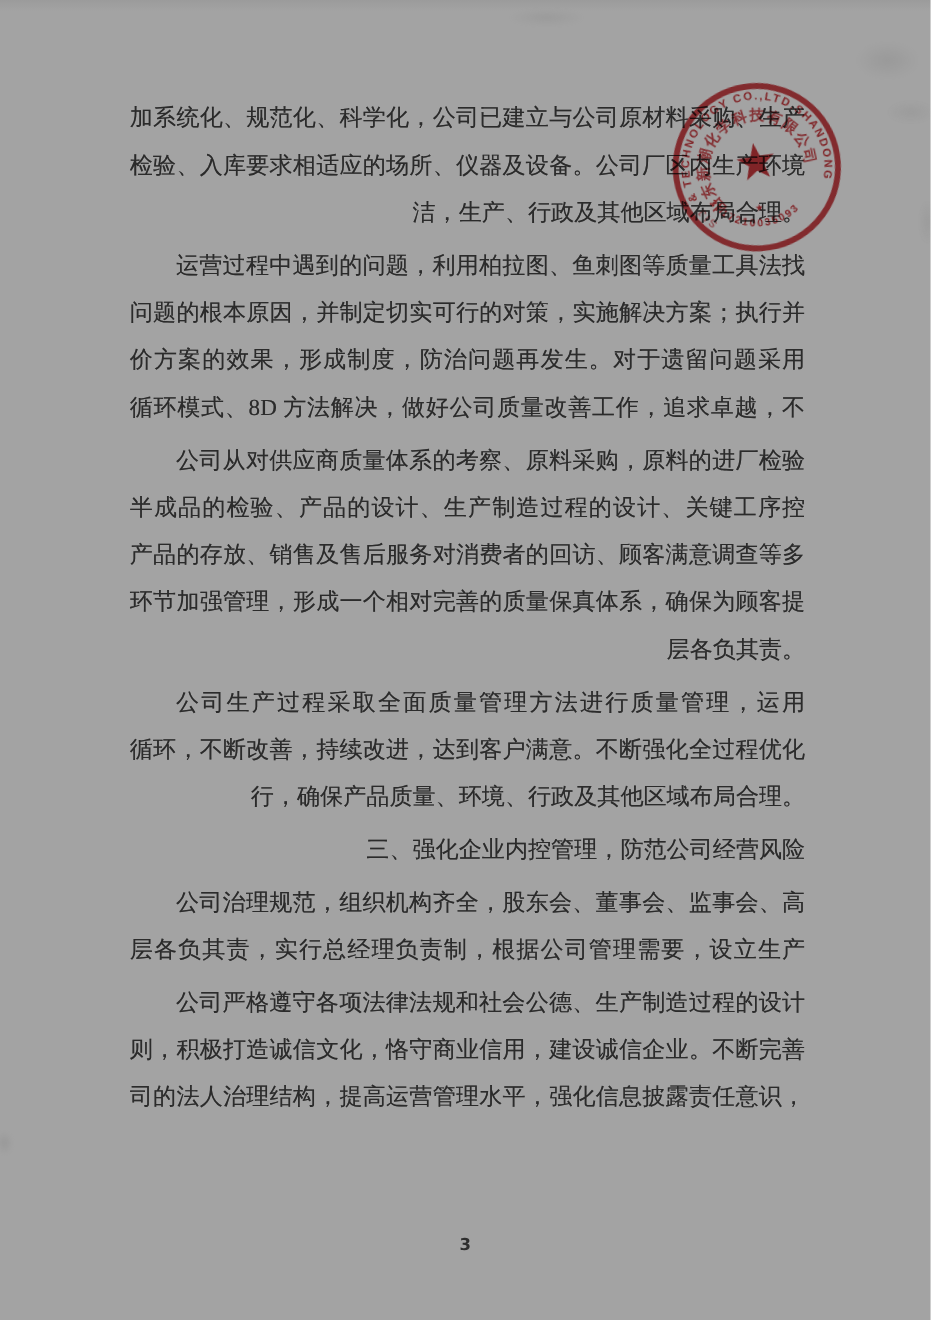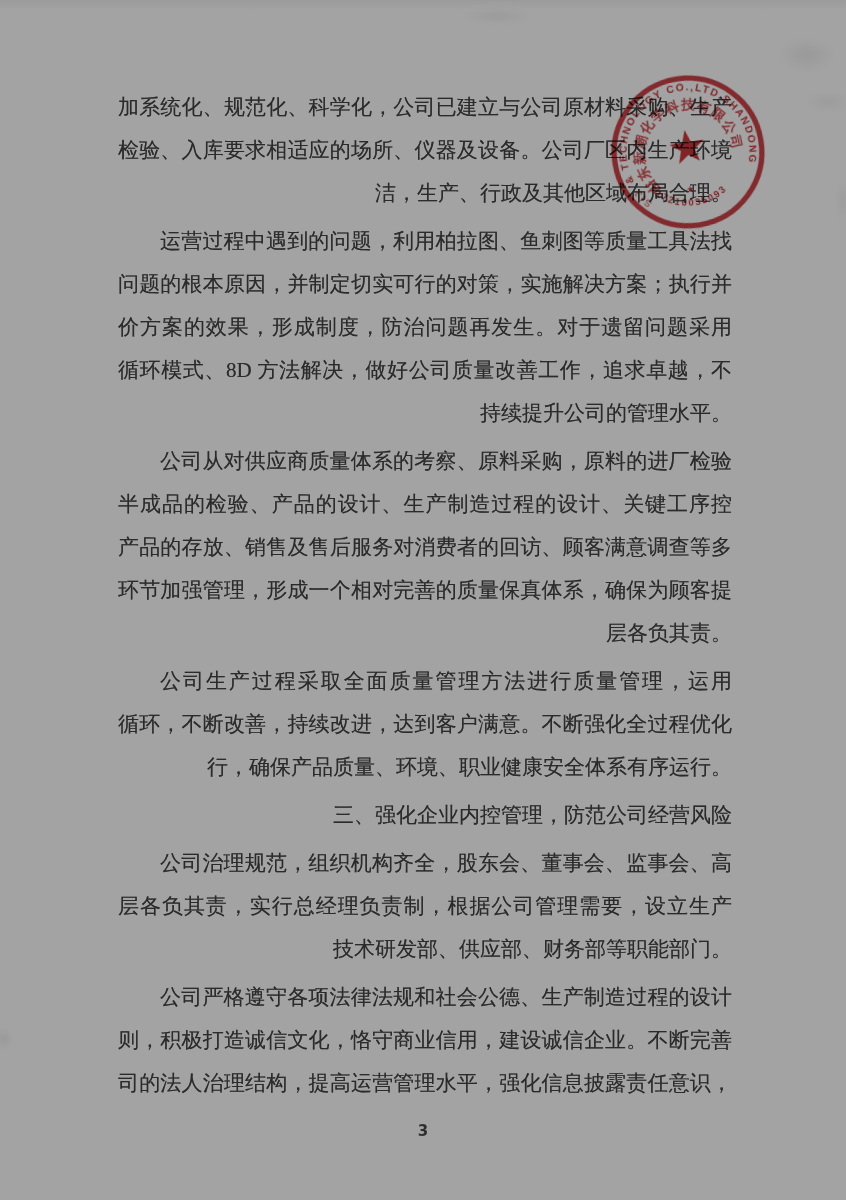--- a/index.html
+++ b/index.html
@@ -98,41 +98,39 @@
       <div class="para">
         <div class="line fill">加系统化、规范化、科学化，公司已建立与公司原材料采购、生产</div>
         <div class="line fill">检验、入库要求相适应的场所、仪器及设备。公司厂区内生产环境整</div>
         <div class="line">洁，生产、行政及其他区域布局合理。</div>
       </div>
       <div class="para">
         <div class="line indent fill">运营过程中遇到的问题，利用柏拉图、鱼刺图等质量工具法找出</div>
         <div class="line fill">问题的根本原因，并制定切实可行的对策，实施解决方案；执行并评</div>
         <div class="line fill">价方案的效果，形成制度，防治问题再发生。对于遗留问题采用 PDCA</div>
         <div class="line fill">循环模式、8D 方法解决，做好公司质量改善工作，追求卓越，不断</div>
-        <div class="line">持续提升公司的管理水平。</div>
       </div>
       <div class="para">
         <div class="line indent fill">公司从对供应商质量体系的考察、原料采购，原料的进厂检验到</div>
         <div class="line fill">半成品的检验、产品的设计、生产制造过程的设计、关键工序控制、</div>
         <div class="line fill">产品的存放、销售及售后服务对消费者的回访、顾客满意调查等多个</div>
         <div class="line fill">环节加强管理，形成一个相对完善的质量保真体系，确保为顾客提供</div>
         <div class="line">层各负其责。</div>
       </div>
       <div class="para">
         <div class="line indent fill">公司生产过程采取全面质量管理方法进行质量管理，运用 PDCA</div>
         <div class="line fill">循环，不断改善，持续改进，达到客户满意。不断强化全过程优化运</div>
-        <div class="line">行，确保产品质量、环境、职业健康安全体系有序运行。</div>
+        <div class="line">行，确保产品质量、环境、行政及其他区域布局合理。</div>
       </div>
       <div class="para">
         <div class="line indent">三、强化企业内控管理，防范公司经营风险</div>
       </div>
       <div class="para">
         <div class="line indent fill">公司治理规范，组织机构齐全，股东会、董事会、监事会、高管</div>
         <div class="line fill">层各负其责，实行总经理负责制，根据公司管理需要，设立生产部、</div>
-        <div class="line">技术研发部、供应部、财务部等职能部门。</div>
       </div>
       <div class="para">
         <div class="line indent fill">公司严格遵守各项法律法规和社会公德、生产制造过程的设计</div>
         <div class="line fill">则，积极打造诚信文化，恪守商业信用，建设诚信企业。不断完善公</div>
         <div class="line fill">司的法人治理结构，提高运营管理水平，强化信息披露责任意识，建</div>
       </div>
     </div>
 
   <div class="seal">
     <svg viewBox="0 0 200 200">

